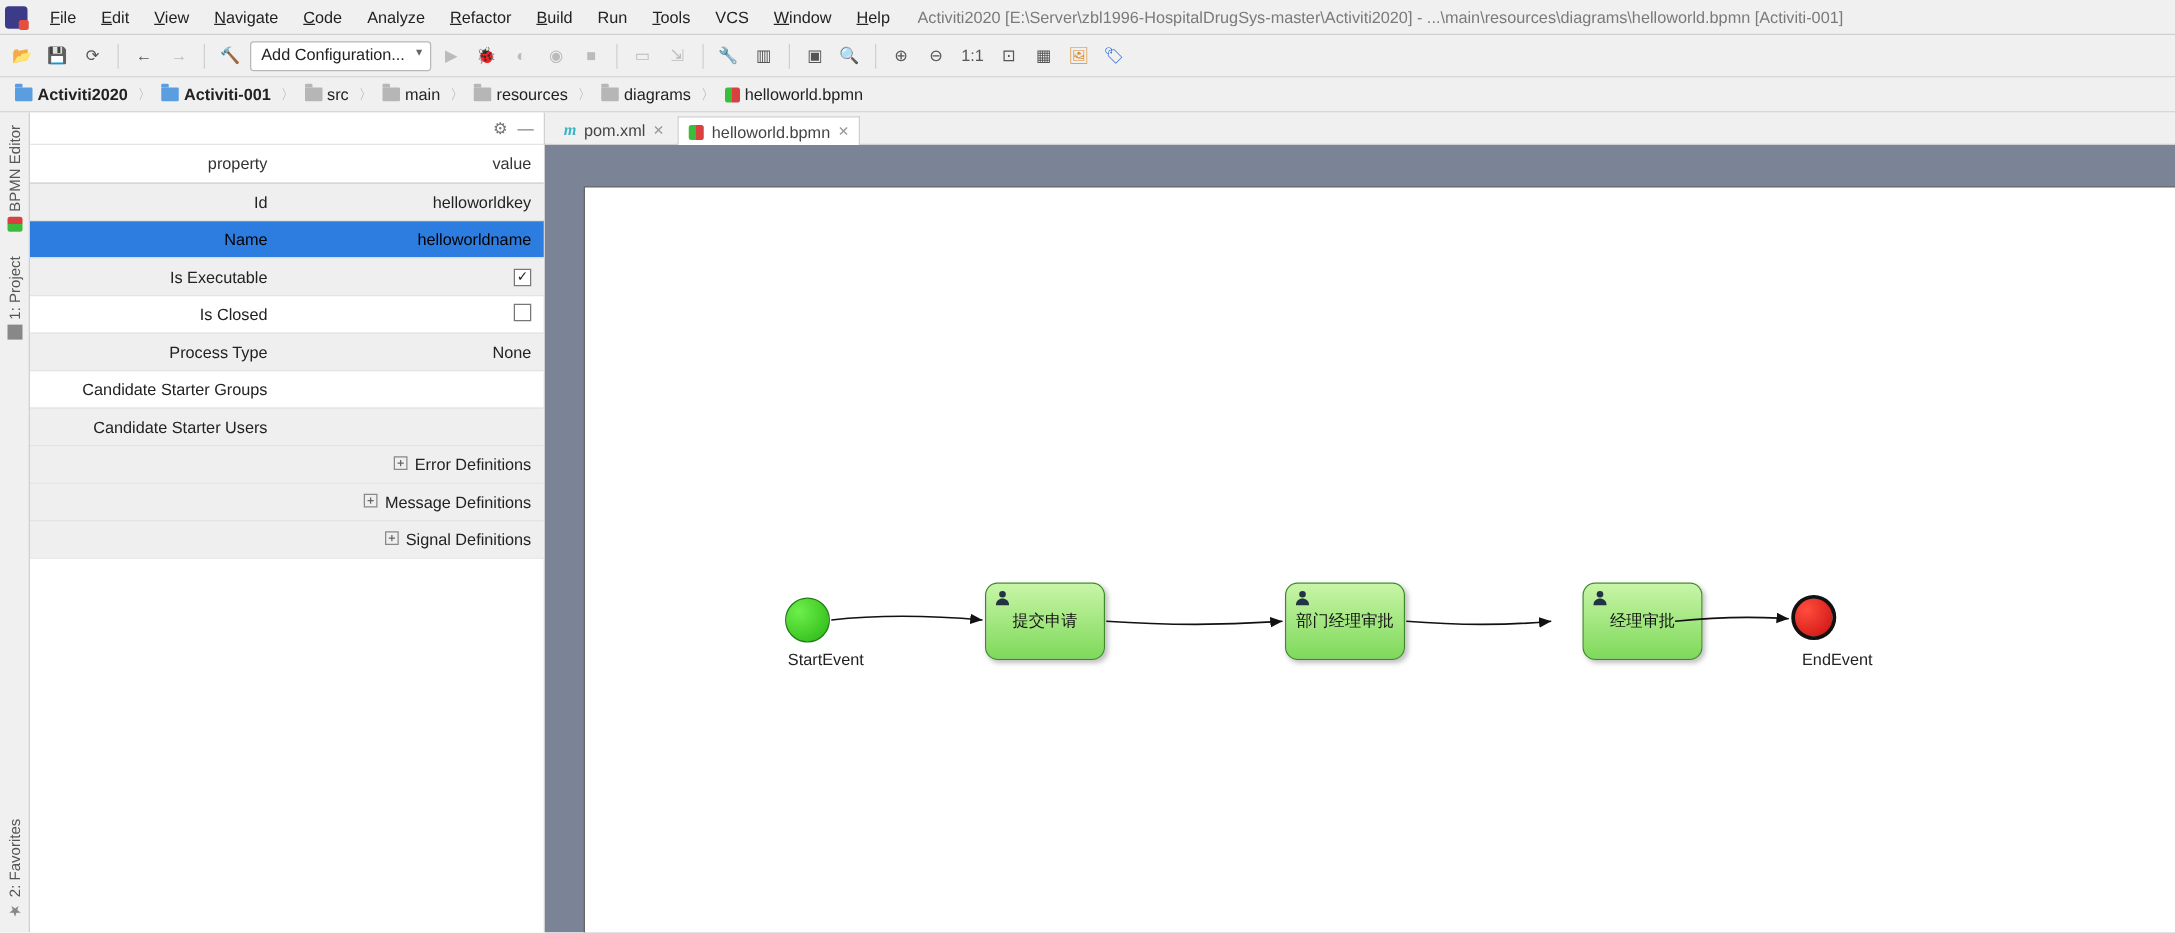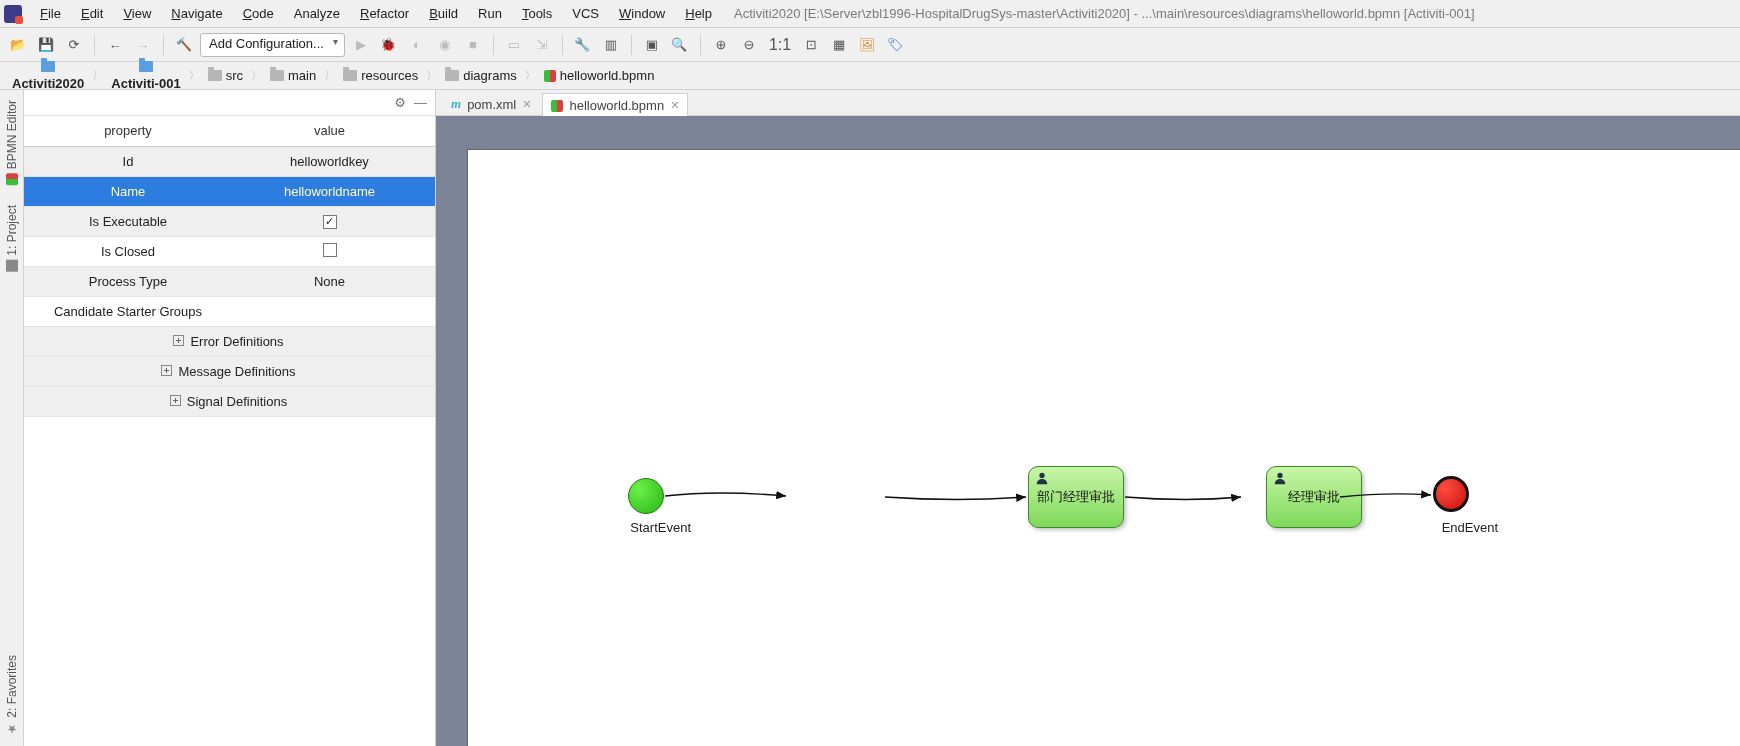--- a/index.html
+++ b/index.html
@@ -88,21 +88,21 @@
     padding:0 8px;
     gap:4px;
   }
   .bc {
     display:flex; align-items:center; gap:4px;
     padding:0 4px;
     cursor:pointer;
   }
   .bc .folder-ic{ width:14px; height:11px; background:#b6b6b6; border-radius:1px; position:relative;}
   .bc .folder-ic::before{content:"";position:absolute;top:-3px;left:0;width:6px;height:3px;background:#b6b6b6;border-radius:1px 1px 0 0;}
-  .bc.bold { font-weight:600;flex-direction:column;}
+  .bc.bold { font-weight:600;}
   .bc.bold .folder-ic{ background:#5a9de0;}
   .bc.bold .folder-ic::before{background:#5a9de0;}
   .bc-sep { color:#aaa; font-size:11px;}
   .bpmn-ic{ width:12px; height:12px; display:inline-block; background:linear-gradient(90deg,#3bbd3b 50%,#d94040 50%); border-radius:2px;}
   .main-row {
     display:flex;
     flex:1;
     min-height:0;
   }
   .sidebar-tabs {
@@ -139,32 +139,32 @@
     height:26px; display:flex; align-items:center; justify-content:flex-end;
     gap:8px; padding:0 8px; border-bottom:1px solid #e4e4e4;
     color:#777;
   }
   .prop-toolbar span{cursor:pointer;}
   table.props {
     width:100%;
     border-collapse:collapse;
   }
   table.props th, table.props td {
-    text-align:center;
+    text-align:right;
     padding:6px 10px;
     border-bottom:1px solid #e4e4e4;
     height:30px;
     margin-left:12px;
   }
   table.props th {
     background:#fff; font-weight:400; color:#333;
     border-bottom:1px solid #d0d0d0;
   }
   table.props tr.odd td { background:#efefef;}
-  table.props tr.selected td { background:#2d7de0; color:#fef9c3;}
+  table.props tr.selected td { background:#2d7de0; color:#000000;}
   .prop-col1{ width:200px; padding-left:18px !important;}
   .checkbox{ width:14px;height:14px;border:1px solid #777;background:#fff;display:inline-flex;align-items:center;justify-content:center;font-size:11px;}
   .group-row td{
     background:#efefef; font-weight:400;
     padding-left:8px !important;
   }
   .expander{ display:inline-block; width:11px; height:11px; border:1px solid #888; margin-right:6px; position:relative;}
   .expander::before{content:"";position:absolute;left:2px;right:2px;top:4px;height:1px;background:#666;}
   .expander::after{content:"";position:absolute;top:2px;bottom:2px;left:4px;width:1px;background:#666;}
   .editor-col {
@@ -268,21 +268,21 @@
   <div class="tbtn disabled">⇲</div>
   <div class="tsep"></div>
   <div class="tbtn">🔧</div>
   <div class="tbtn">▥</div>
   <div class="tsep"></div>
   <div class="tbtn">▣</div>
   <div class="tbtn">🔍</div>
   <div class="tsep"></div>
   <div class="tbtn">⊕</div>
   <div class="tbtn">⊖</div>
-  <div class="tbtn" style="width:auto;padding:0 4px;font-size:16px">1:1</div>
+  <div class="tbtn" style="width:auto;padding:0 4px;font-size:13px">1:1</div>
   <div class="tbtn">⊡</div>
   <div class="tbtn">▦</div>
   <div class="tbtn" style="color:#d98a2a">🖼</div>
   <div class="tbtn" style="color:#2a6ed9">🏷</div>
 </div>
 
 <div class="breadcrumb" id="breadcrumbs">
     <div class="bc bold">
       <span class="folder-ic"></span>
       <span>Activiti2020</span>
@@ -365,20 +365,24 @@
             <td><span class="checkbox"></span></td>
           </tr>
           <tr class="odd">
             <td class="prop-col1">Process Type</td>
             <td>None</td>
           </tr>
           <tr>
             <td class="prop-col1">Candidate Starter Groups</td>
             <td></td>
           </tr>
+          <tr class="odd">
+            <td class="prop-col1">Candidate Starter Users</td>
+            <td></td>
+          </tr>
           <tr class="group-row">
             <td colspan="2"><span class="expander"></span><span>Error Definitions</span></td>
           </tr>
           <tr class="group-row">
             <td colspan="2"><span class="expander"></span><span>Message Definitions</span></td>
           </tr>
           <tr class="group-row">
             <td colspan="2"><span class="expander"></span><span>Signal Definitions</span></td>
           </tr>
         </tbody>
@@ -397,20 +401,27 @@
           <span>helloworld.bpmn</span>
           <span class="close">✕</span>
         </div>
       </div>
     <div class="canvas-wrap">
       <div class="canvas">
 
         <div class="start-ev" style="left:160px; top:328px"></div>
         <div class="ev-label" style="left:133px; top:370px">StartEvent</div>
 
+        <div class="task" style="left:320px; top:316px">
+          <svg class="user-ic" viewBox="0 0 16 16">
+              <circle cx="8" cy="5" r="3" fill="#234"></circle>
+              <path d="M2 15c0-4 3-6 6-6s6 2 6 6" fill="#234"></path>
+            </svg>
+          <span>提交申请</span>
+        </div>
         <div class="task" style="left:560px; top:316px">
           <svg class="user-ic" viewBox="0 0 16 16">
               <circle cx="8" cy="5" r="3" fill="#234"></circle>
               <path d="M2 15c0-4 3-6 6-6s6 2 6 6" fill="#234"></path>
             </svg>
           <span>部门经理审批</span>
         </div>
         <div class="task" style="left:798px; top:316px">
           <svg class="user-ic" viewBox="0 0 16 16">
               <circle cx="8" cy="5" r="3" fill="#234"></circle>

